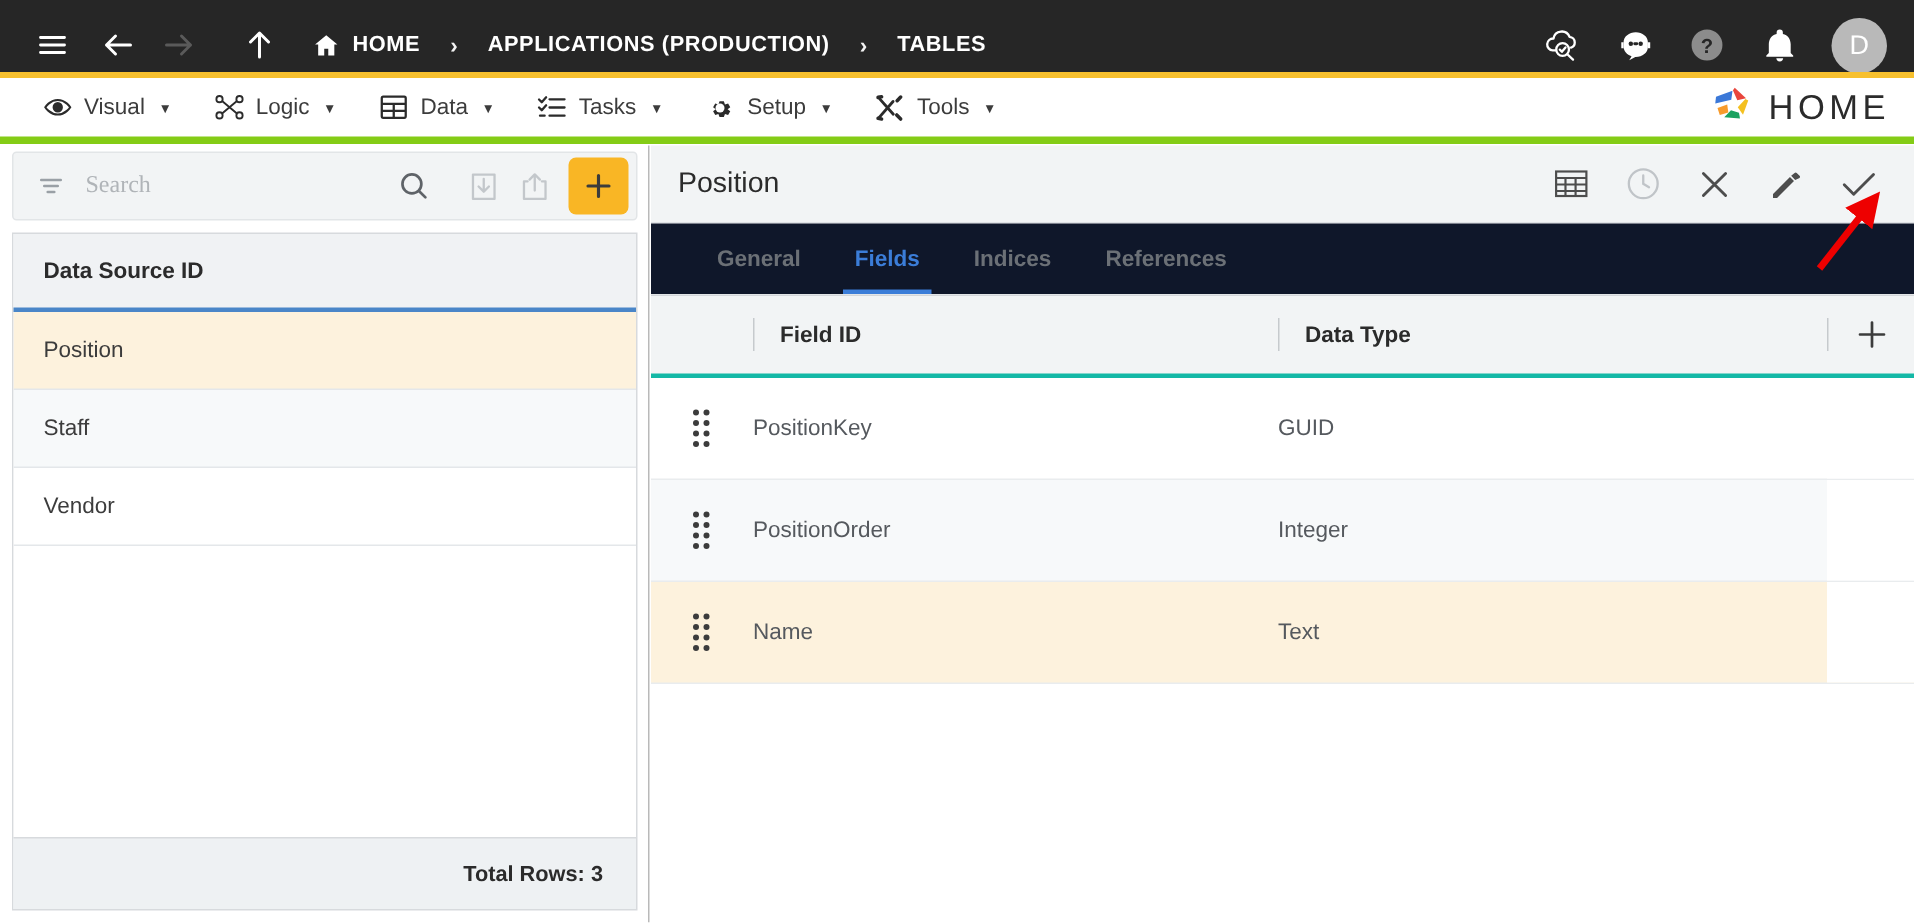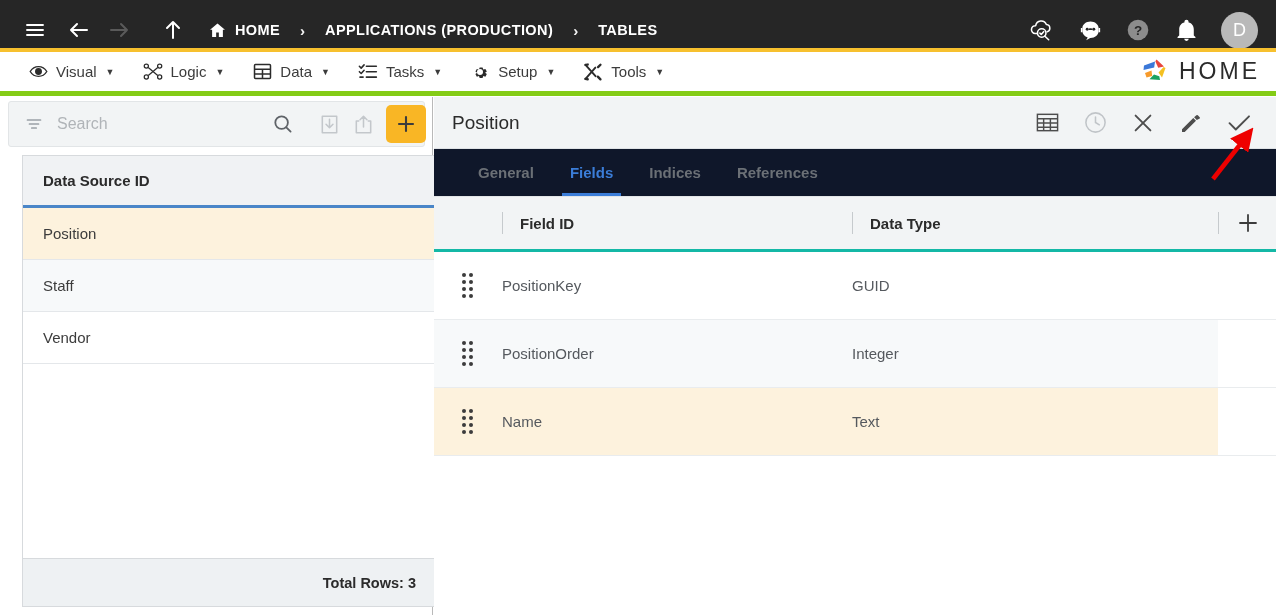--- a/index.html
+++ b/index.html
@@ -115,41 +115,41 @@
     border: 1px solid #e2e5e7;
     border-radius: 3px;
     display: flex; align-items: center;
     padding: 0 6px 0 14px;
   }
   .filter-icon { width: 22px; height: 22px; display:flex; align-items:center; justify-content:center; color:#9aa0a6; cursor: pointer; flex: none; }
   .search-input {
     flex: 1;
     border: none; outline: none; background: transparent;
     font-size: 16px; color: #3c3c3c;
-    font-family: Liberation Sans, sans-serif;
+    font-family: Liberation Serif, serif;
     padding-left: 12px;
   }
   .search-input::placeholder { color: #b0b4b8; }
   .sb-btn {
     width: 34px; height: 34px; flex: none;
     display: flex; align-items: center; justify-content: center;
     color: #5f6368; cursor: pointer;
   }
   .sb-btn.light { color: #c3c7cb; }
   .sb-divider { width: 1px; height: 26px; background: #d7dadd; margin: 0 6px; }
   .add-btn {
     width: 40px; height: 38px; flex: none;
     background: #f9b625; border-radius: 5px;
     display: flex; align-items: center; justify-content: center;
     color: #3c3c3c; cursor: pointer;
     margin-left: 6px;
   }
 
   .grid {
-    position: absolute; top: 58px; left: 22px;
+    position: absolute; top: 58px; left: 8px;
     width: 417px; height: 452px;
     border: 1px solid #d7dadd;
     background: #ffffff;
     display: flex; flex-direction: column;
   }
   .grid-head {
     height: 52px; flex: none;
     background: #f0f2f4;
     display: flex; align-items: center;
     padding-left: 20px;

